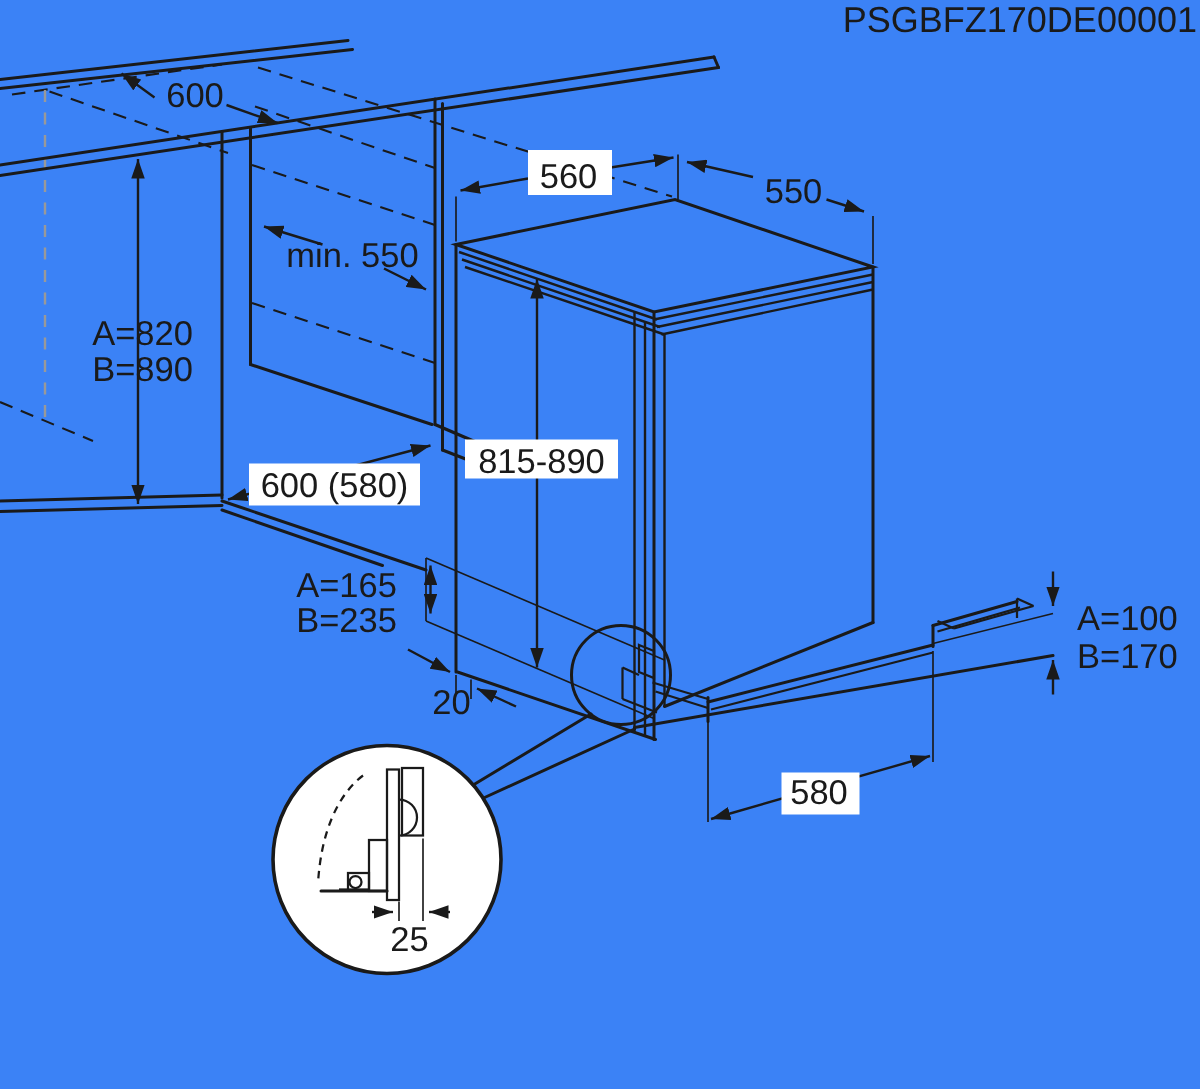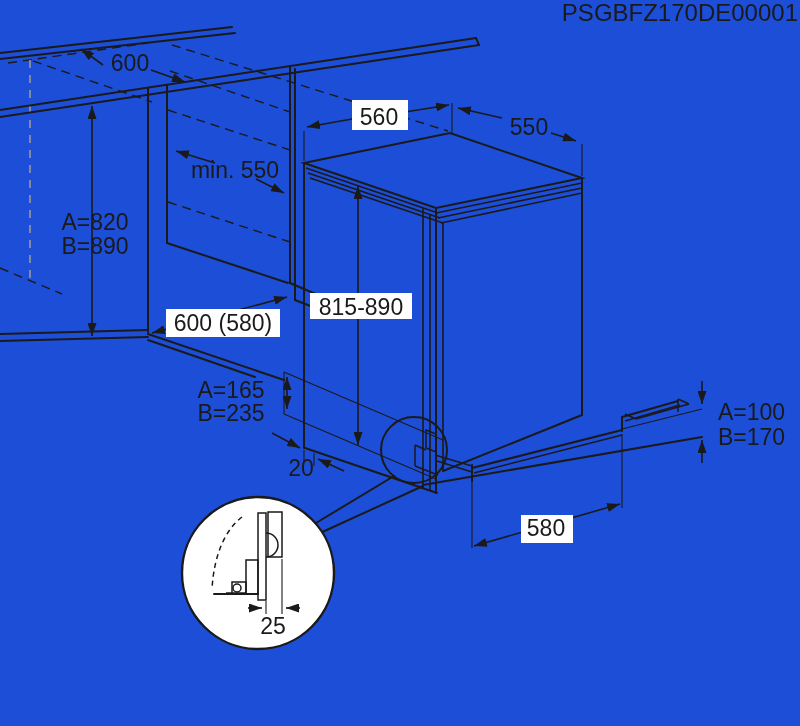--- a/index.html
+++ b/index.html
@@ -1,16 +1,16 @@
 <!DOCTYPE html>
 <html><head>
 <meta charset="utf-8">
 <style>
   html,body{margin:0;padding:0;background:#fff;}
-  .canvas{position:relative;width:800px;height:726px;background:#1d4ed8;overflow:hidden;
+  .canvas{position:relative;width:800px;height:726px;background:#3b82f6;overflow:hidden;
           font-family:"Liberation Sans", sans-serif;}
   svg{position:absolute;left:0;top:0;}
   text{font-family:"Liberation Sans", sans-serif;fill:#1a1a1a;}
   .lbl{font-size:23px;}
   .pn{font-size:24px;}
   .obj{stroke:#1a1a1a;stroke-width:2;fill:none;stroke-linecap:round;}
   .band{stroke:#1a1a1a;stroke-width:1.6;fill:none;}
   .thin{stroke:#1a1a1a;stroke-width:1.1;fill:none;}
   .dim{stroke:#1a1a1a;stroke-width:1.6;fill:none;}
   .dash{stroke:#1a1a1a;stroke-width:1.4;fill:none;stroke-dasharray:9 6;}

